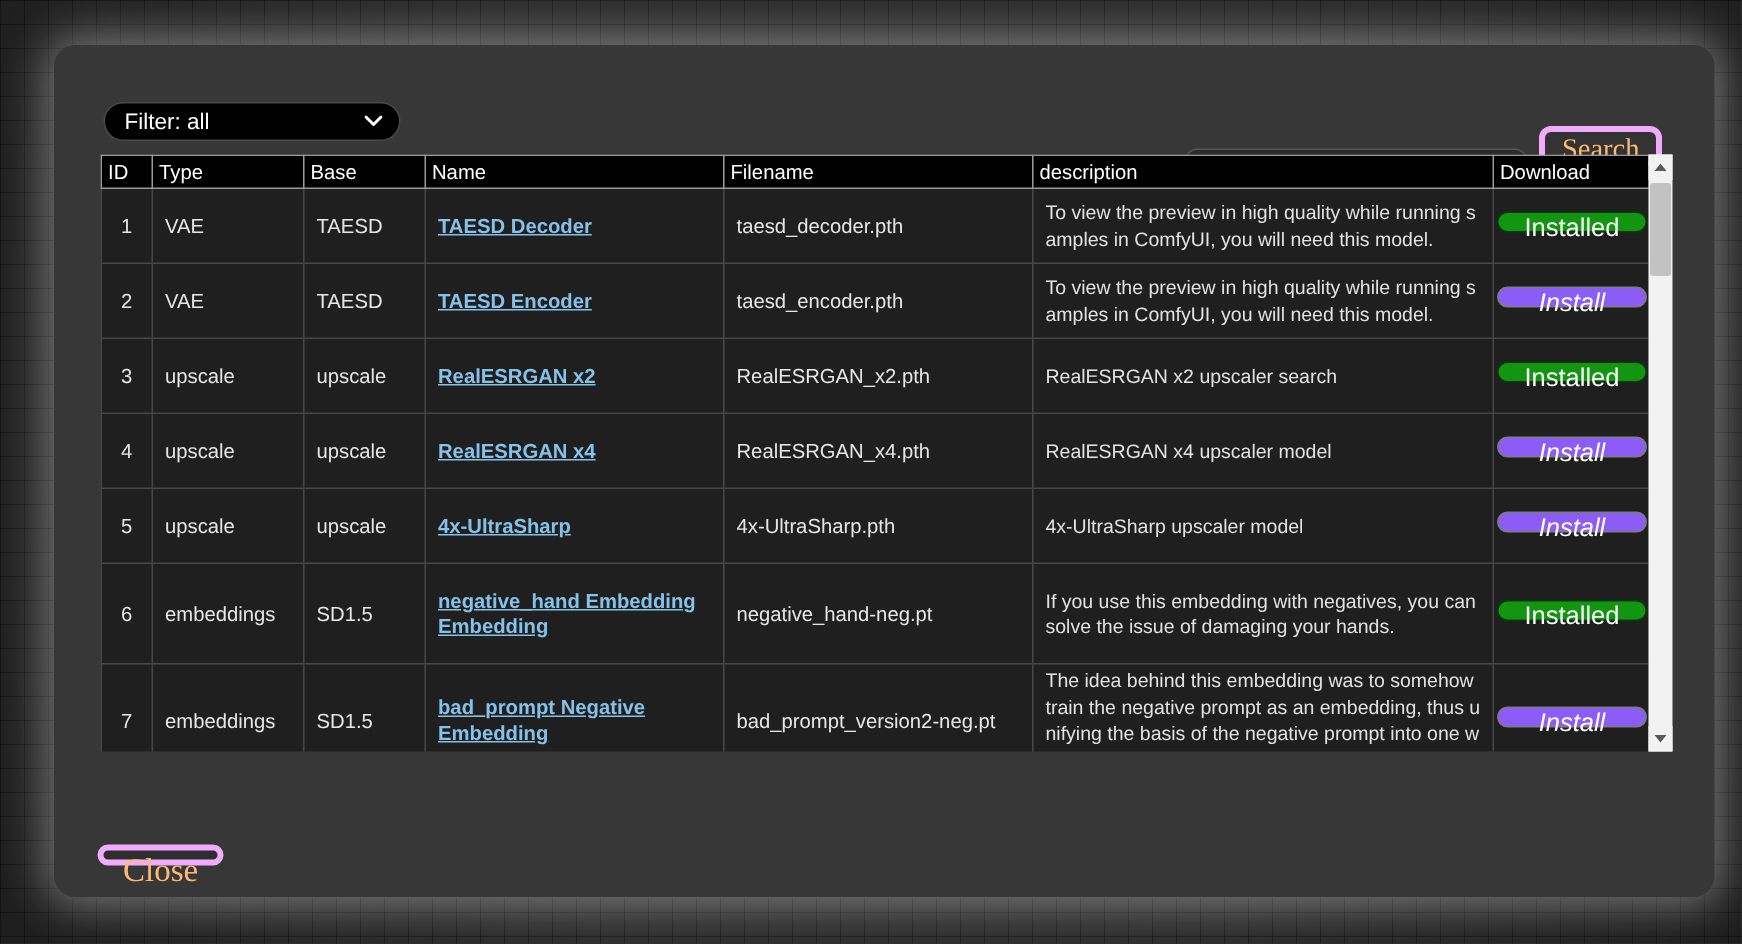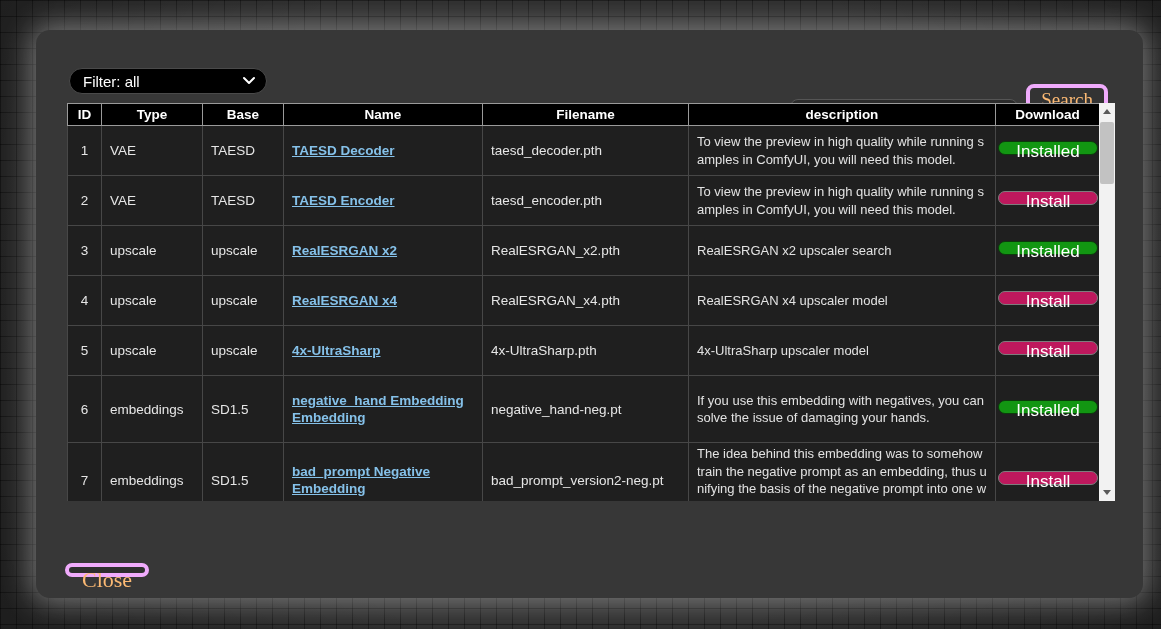--- a/index.html
+++ b/index.html
@@ -64,41 +64,41 @@
   
   .table-zone{position:absolute; left:31px; top:73px; display:flex;}
   .table-clip{width:1032px; height:398px; overflow:hidden;}
   table{
     width:1032px; table-layout:fixed; border-collapse:collapse;
     font-size:13.5px; color:#e6e6e6;
   }
   th{
     background:#000; color:#fff;
     border:1px solid #9a9a9a;
-    font-weight:bold; font-size:13.5px;
-    height:22px; text-align:center; padding:1px 4px;
+    font-weight:normal; font-size:13.5px;
+    height:22px; text-align:left; padding:1px 4px;
   }
   td{
     background:#1f1f1f;
     border:1px solid #474747;
     padding:16px 8px;
     vertical-align:middle;
   }
   td.col-id{text-align:center; padding:4px 2px;}
   td.col-description{font-size:13px; line-height:17.5px; word-break:break-all; padding:2px 8px; color:#e2e2e2;}
   td.col-name{font-weight:bold; line-height:17px;}
   td.col-name a{color:var(--link); font-weight:bold; text-decoration:underline;}
   td.col-download{text-align:center; padding:4px 2px;}
   .dl-btn{
     width:100px; height:14px;
     border-radius:10px;
     color:#fff; font-family:"Liberation Sans", sans-serif; font-size:17px;
     cursor:pointer;
   }
-  .dl-btn.install{background:#be185d; border:1px solid #7d7d7d;}
+  .dl-btn.install{background:#8b5cf6; border:1px solid #7d7d7d;font-style:italic;}
   .dl-btn.installed{background:var(--green); border:1px solid #0b3b0b;}
   
   .scrollbar{width:16px; height:398px; background:#f2f2f2; position:relative;}
   .sb-btn{position:absolute; left:0; width:16px; height:17px; background:#f2f2f2; display:flex; align-items:center; justify-content:center;}
   .sb-btn.up{top:0;}
   .sb-btn.down{bottom:0;}
   .tri-up{width:0;height:0;border-left:4px solid transparent;border-right:4px solid transparent;border-bottom:5px solid #5a5a5a;}
   .tri-down{width:0;height:0;border-left:4px solid transparent;border-right:4px solid transparent;border-top:5px solid #5a5a5a;}
   .sb-thumb{position:absolute; left:1px; top:19px; width:14px; height:62px; background:#c2c2c2; border-radius:2px;}
 </style>

